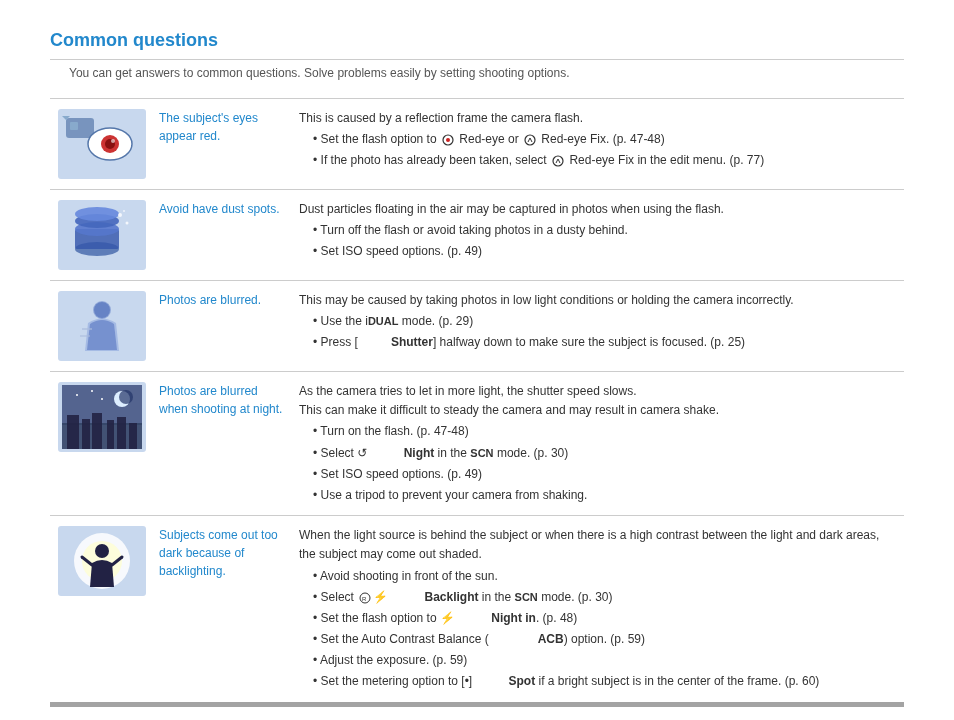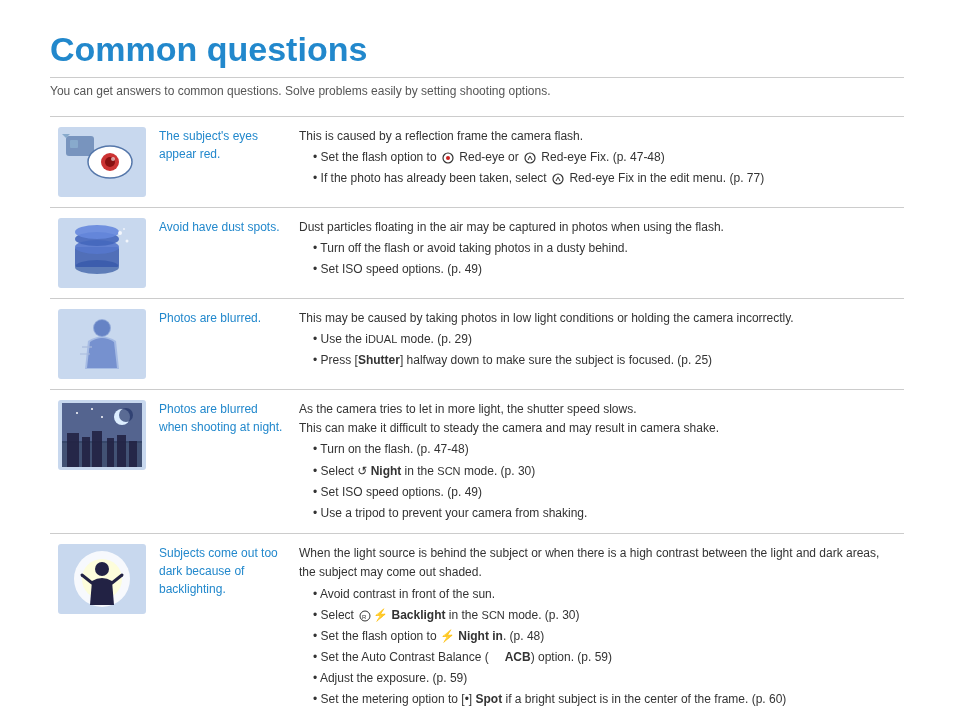--- a/index.html
+++ b/index.html
@@ -7,30 +7,31 @@
       font-family: Arial, sans-serif;
       font-size: 12px;
       color: #333;
       background: #fff;
       width: 954px;
       min-height: 720px;
       padding: 30px 50px 30px 50px;
     }
     h1 {
       color: #2288cc;
-      font-size: 34px;
+      font-size: 18px;
       font-weight: bold;
       margin-bottom: 6px;
       padding-bottom: 8px;
       border-bottom: 1px solid #ccc;
     }
     .subtitle {
       font-size: 12px;
       color: #555;
       margin-bottom: 18px;
+      margin-left: 19px;
     }
     table {
       width: 100%;
       border-collapse: collapse;
     }
     tr {
       border-top: 1px solid #ccc;
     }
     tr:last-child {
       border-bottom: 5px solid #a3a3a3;
@@ -72,22 +73,22 @@
       border-radius: 3px;
       display: flex;
       align-items: center;
       justify-content: center;
       overflow: hidden;
     }
     .img-placeholder svg {
       width: 80px;
       height: 64px;
     }
-    b { font-weight: bold; }
-    .scn { font-variant: small-caps; font-weight: normal; font-size: 11px; margin-top: 12px; }
+    b { font-weight: bold; padding-left: 33px; }
+    .scn { font-variant: small-caps; font-weight: bold; font-size: 11px; margin-top: 12px; }
     .acb { font-variant: small-caps; margin-left: 16px; }
     .icon-inline {
       display: inline-block;
       width: 14px;
       height: 14px;
       vertical-align: middle;
       margin: 0 1px;
     }
   </style>
 </head>
@@ -253,21 +254,21 @@
           <line x1="50" y1="36" x2="60" y2="28" stroke="#222244" stroke-width="3" stroke-linecap="round"></line>
         </svg>
       </div>
     </td>
     <td class="td-label">
       <span>Subjects come out too dark because of backlighting.</span>
     </td>
     <td class="td-desc">
       When the light source is behind the subject or when there is a high contrast between the light and dark areas, the subject may come out shaded.
       <ul>
-        <li>Avoid contrast in front of the sun.</li>
+        <li>Avoid shooting in front of the sun.</li>
         <li>Select <svg class="icon-inline" viewBox="0 0 14 14">
                 <circle cx="7" cy="7" r="5" fill="none" stroke="#333" stroke-width="1"></circle>
                 <text x="4" y="10" font-size="6" fill="#333">R</text>
               </svg>⚡ <b>Backlight</b> in the <span class="scn">SCN</span> mode. (p. 30)</li>
         <li>Set the flash option to ⚡ <b>Night in</b>. (p. 48)</li>
         <li>Set the Auto Contrast Balance (<b><span class="acb">ACB</span></b>) option. (p. 59)</li>
         <li>Adjust the exposure. (p. 59)</li>
         <li>Set the metering option to [•] <b>Spot</b> if a bright subject is in the center of the frame. (p. 60)</li>
       </ul>
     </td>

